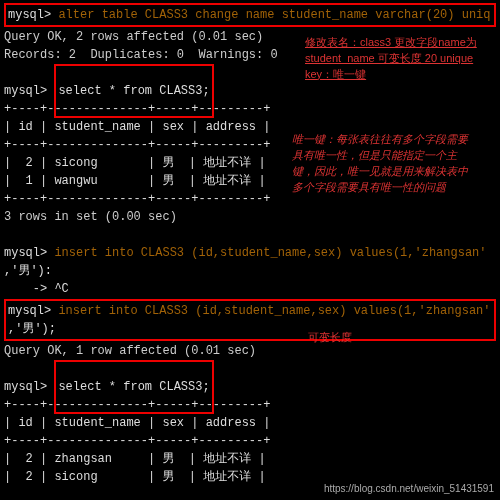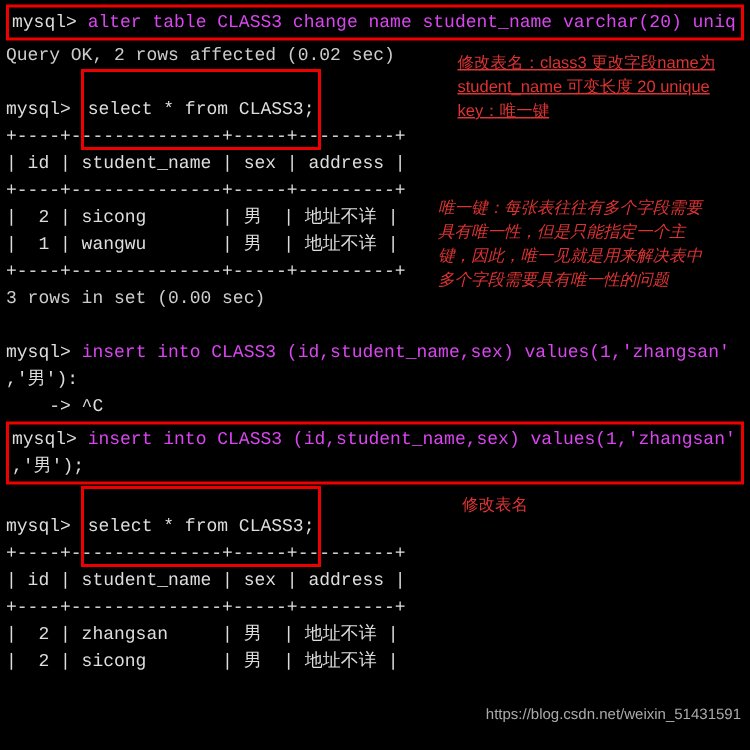--- a/index.html
+++ b/index.html
@@ -13,21 +13,21 @@
     height: 500px;
     overflow: hidden;
     position: relative;
     line-height: 1.5;
   }
   .terminal {
     padding: 2px 4px;
   }
   .line { white-space: pre; }
   .prompt { color: #ddd; }
-  .cmd { color: #d946ef; }
+  .cmd { color: #a16207; }
   .res { color: #ccc; }
   .redbox {
     border: 2px solid #e00;
     padding: 18px 2px;
     display: inline;
   }
   .redbox-block {
     border: 2px solid #e00;
     padding: 1px 2px;
     display: block;
@@ -37,36 +37,37 @@
     position: absolute;
     color: #d33;
     font-family: "Microsoft YaHei", sans-serif;
     font-size: 11px;
     line-height: 1.45;
     width: 185px;
   }
   .watermark {
     position: absolute;
     right: 6px;
-    bottom: 16px;
+    bottom: 4px;
     color: #aaa;
     font-family: sans-serif;
     font-size: 10px;
   }
   .tableblk { }
 </style>
 </head>
 <body>
 
 <div class="terminal">
 
   <div class="redbox-block">
     <div class="line"><span class="prompt">mysql&gt; </span><span class="cmd">alter table CLASS3 change name student_name varchar(20) uniq</span></div>
   </div>
-  <div class="line res">Query OK, 2 rows affected (0.02 sec)</div>
+  <div class="line res">Query OK, 2 rows affected (0.01 sec)</div>
+  <div class="line res">Records: 2  Duplicates: 0  Warnings: 0</div>
   <div class="line">&nbsp;</div>
 
   <div class="line"><span class="prompt">mysql&gt; </span><span class="redbox">select * from CLASS3;</span></div>
 
   <div class="tableblk">
     <div class="line">+----+--------------+-----+---------+</div>
     <div class="line">| id | student_name | sex | address |</div>
     <div class="line">+----+--------------+-----+---------+</div>
     <div class="line">|  2 | sicong       | 男  | 地址不详 |</div>
     <div class="line">|  1 | wangwu       | 男  | 地址不详 |</div>
@@ -76,32 +77,33 @@
   <div class="line">&nbsp;</div>
 
   <div class="line"><span class="prompt">mysql&gt; </span><span class="cmd">insert into CLASS3 (id,student_name,sex) values(1,'zhangsan'</span></div>
   <div class="line">,'男'):</div>
   <div class="line">    -&gt; ^C</div>
 
   <div class="redbox-block">
     <div class="line"><span class="prompt">mysql&gt; </span><span class="cmd">insert into CLASS3 (id,student_name,sex) values(1,'zhangsan'</span></div>
     <div class="line">,'男');</div>
   </div>
+  <div class="line res">Query OK, 1 row affected (0.01 sec)</div>
   <div class="line">&nbsp;</div>
 
   <div class="line"><span class="prompt">mysql&gt; </span><span class="redbox">select * from CLASS3;</span></div>
 
   <div class="tableblk">
     <div class="line">+----+--------------+-----+---------+</div>
     <div class="line">| id | student_name | sex | address |</div>
     <div class="line">+----+--------------+-----+---------+</div>
     <div class="line">|  2 | zhangsan     | 男  | 地址不详 |</div>
     <div class="line">|  2 | sicong       | 男  | 地址不详 |</div>
 
   </div>
 
 </div>
 
 <div class="note" style="top:35px; left:305px;text-decoration:underline;">修改表名：class3 更改字段name为 student_name 可变长度 20 unique key：唯一键</div>
 <div class="note" style="top:132px; left:292px;font-style:italic;">唯一键：每张表往往有多个字段需要具有唯一性，但是只能指定一个主键，因此，唯一见就是用来解决表中多个字段需要具有唯一性的问题</div>
-<div class="note" style="top:330px; left:308px; width:100px;">修改表名</div>
+<div class="note" style="top:330px; left:308px; width:100px;">可变长度</div>
 
 <div class="watermark">https://blog.csdn.net/weixin_51431591</div>
 
 </body></html>

